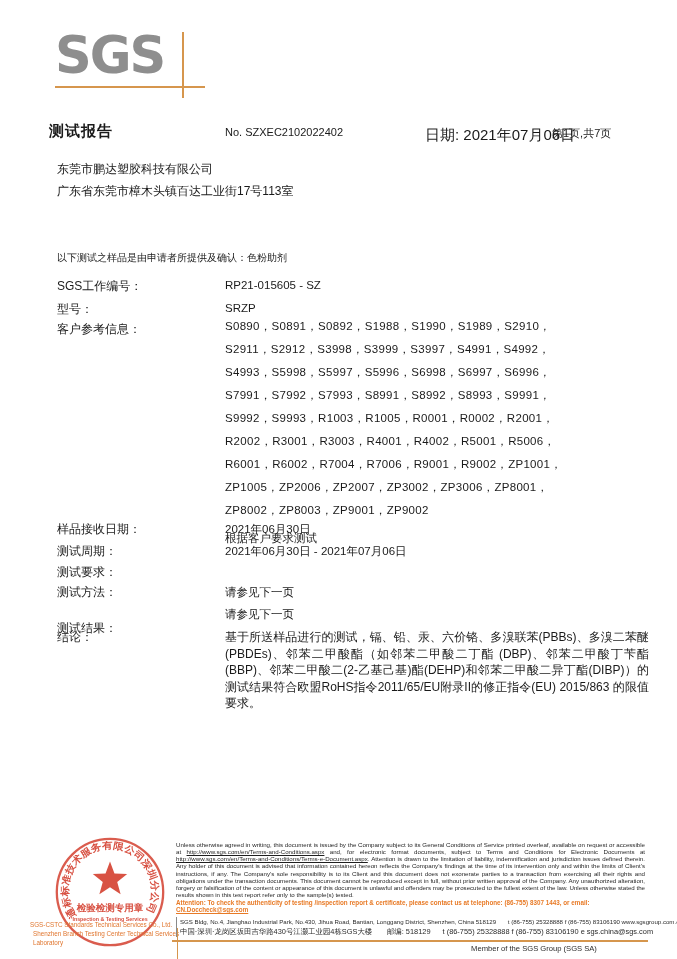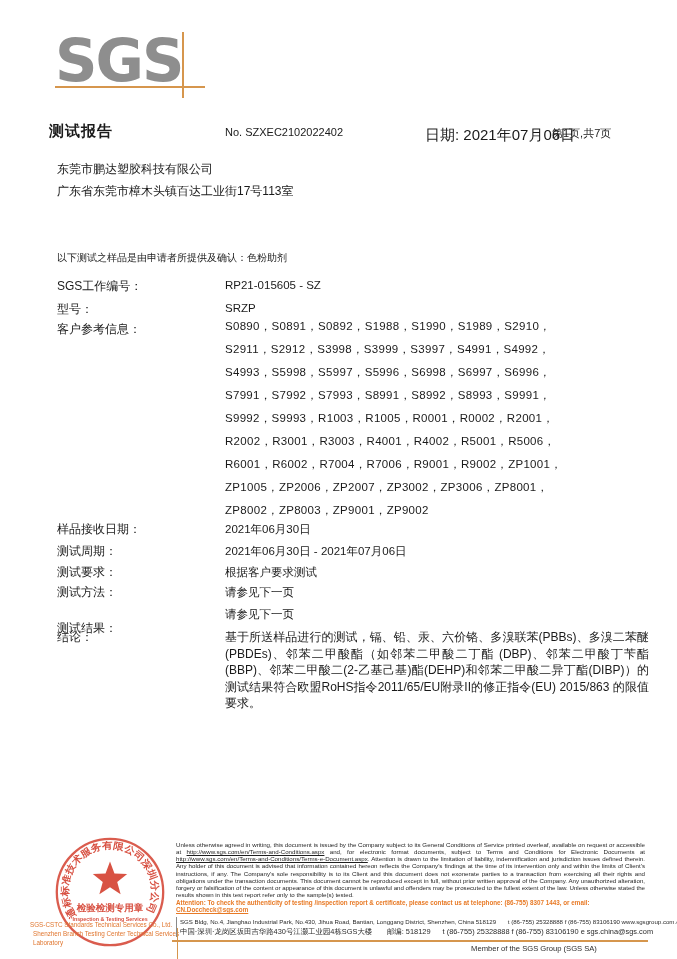--- a/index.html
+++ b/index.html
@@ -3,21 +3,21 @@
 <meta charset="utf-8">
 <style>
   html,body{margin:0;padding:0;background:#ffffff;}
   .page{
     position:relative;width:677px;height:959px;background:#fff;overflow:hidden;
     font-family:"Liberation Sans","DejaVu Sans",sans-serif;color:#1a1a1a;
   }
   .abs{position:absolute;}
 
   
-  .logo-text{left:55px;top:26px;font-size:59px;font-weight:bold;color:#8e8e8e;letter-spacing:-2px;font-family:"DejaVu Sans","Liberation Sans",sans-serif;}
+  .logo-text{left:55px;top:26px;font-size:51px;font-weight:bold;color:#8e8e8e;letter-spacing:-2px;font-family:"DejaVu Sans","Liberation Sans",sans-serif;}
   .logo-hline{left:55px;top:86px;width:150px;height:2px;background:#d6964d;}
   .logo-vline{left:182px;top:32px;width:2px;height:66px;background:#d6964d;}
 
   .report-title{left:49px;top:122px;font-size:15px;font-weight:bold;letter-spacing:1px;}
   .report-no{left:225px;top:126px;font-size:11px;}
   .report-date{left:413px;top:126px;font-size:15px;margin-left:12px;}
   .report-page{left:552px;top:126px;font-size:11px;}
 
   .client-company{left:57px;top:158px;font-size:12px;line-height:22px;}
 
@@ -25,21 +25,21 @@
 
   .lbl{position:absolute;left:57px;font-size:12px;}
   .val{position:absolute;left:225px;font-size:11.5px;}
   .y-job{top:278px;} .y-jobv{top:279px;text-align:center;}
   .y-model{top:301px;} .y-modelv{top:302px;}
   .y-ref{top:321px;}
   .ref-lines{left:225px;top:315px;font-size:11.5px;line-height:23px;letter-spacing:.3px;}
   .ref-lines span{display:block;}
   .y-received{top:521px;} .y-receivedv{top:522px;}
   .y-period{top:543px;} .y-periodv{top:544px;}
-  .y-requirement{top:564px;} .y-requirementv{top:565px;text-align:center;}
+  .y-requirement{top:564px;} .y-requirementv{top:531px;text-align:center;}
   .y-method{top:584px;} .y-methodv{top:585px;}
   .y-result{top:620px;} .y-resultv{top:607px;}
   .y-conclusion{top:629px;}
   .conclusion-text{left:225px;top:629px;width:424px;font-size:12px;line-height:16.5px;text-align:justify;}
 
   
   .legal{left:176px;top:841px;width:469px;font-size:6.15px;line-height:7.15px;text-align:justify;color:#1f1f1f;}
   .legal .u{text-decoration:underline;}
   .attention{left:176px;top:899px;width:469px;font-size:6.3px;line-height:7.3px;color:#e87a26;font-weight:bold;}
   .attention .u{text-decoration:underline;}

